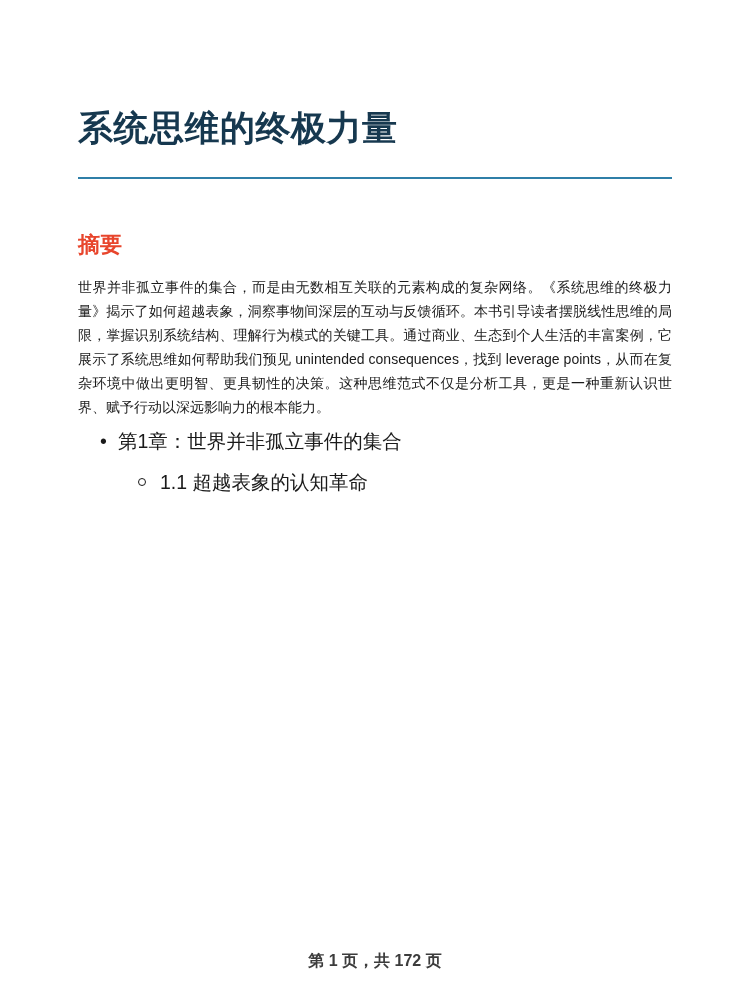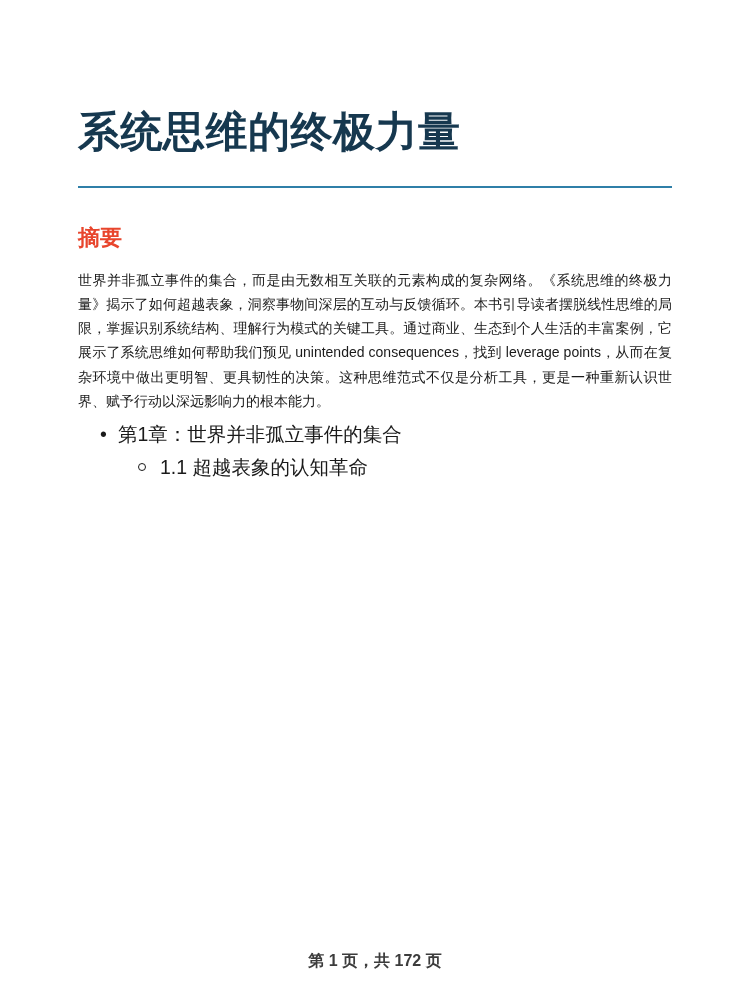--- a/index.html
+++ b/index.html
@@ -15,38 +15,38 @@
     overflow: hidden;
   }
   .page {
     position: relative;
     width: 750px;
     height: 1000px;
     box-sizing: border-box;
     padding: 105px 78px 0 78px;
   }
   .doc-title {
-    font-size: 42px;
+    font-size: 35px;
     font-weight: bold;
     color: #16384f;
     letter-spacing: 0.5px;
     margin: 0 0 0 0;
     line-height: 1.3;
   }
   .title-rule {
     margin-top: 26px;
     height: 2px;
     background: #2f7fa8;
     width: 100%;
   }
   .section-heading {
     font-size: 22px;
     font-weight: bold;
     color: #e8452c;
-    margin: 36px 0 16px 0;
+    margin: 52px 0 16px 0;
     line-height: 1.3;
   }
   .abstract-body {
     font-size: 14px;
     line-height: 1.72;
     color: #1a1a1a;
     text-align: justify;
     text-justify: inter-ideograph;
     margin: 0;
   }
@@ -69,21 +69,21 @@
     top: 0;
     font-size: 19.5px;
     line-height: 1.6;
   }
   .toc-item-l2 {
     position: relative;
     font-size: 19.5px;
     line-height: 1.6;
     color: #1a1a1a;
     padding-left: 82px;
-    margin-top: 2px;
+    margin-top: 10px;
   }
   .toc-item-l2 .bullet-hollow {
     position: absolute;
     left: 60px;
     top: 11px;
     width: 8px;
     height: 8px;
     border: 1.5px solid #1a1a1a;
     border-radius: 50%;
     box-sizing: border-box;

